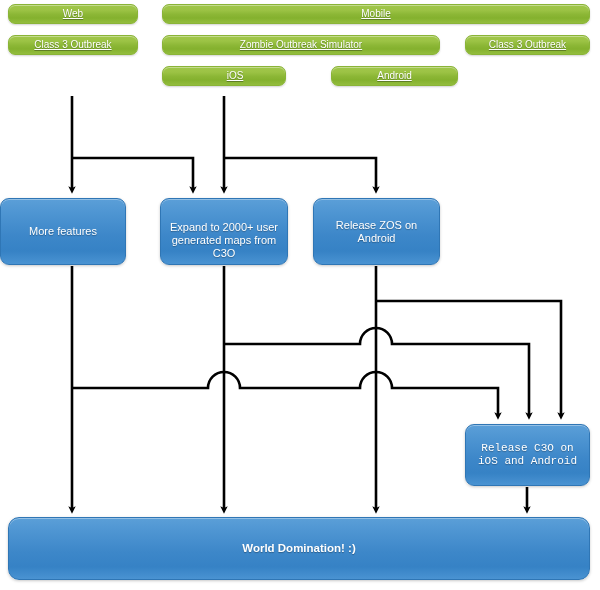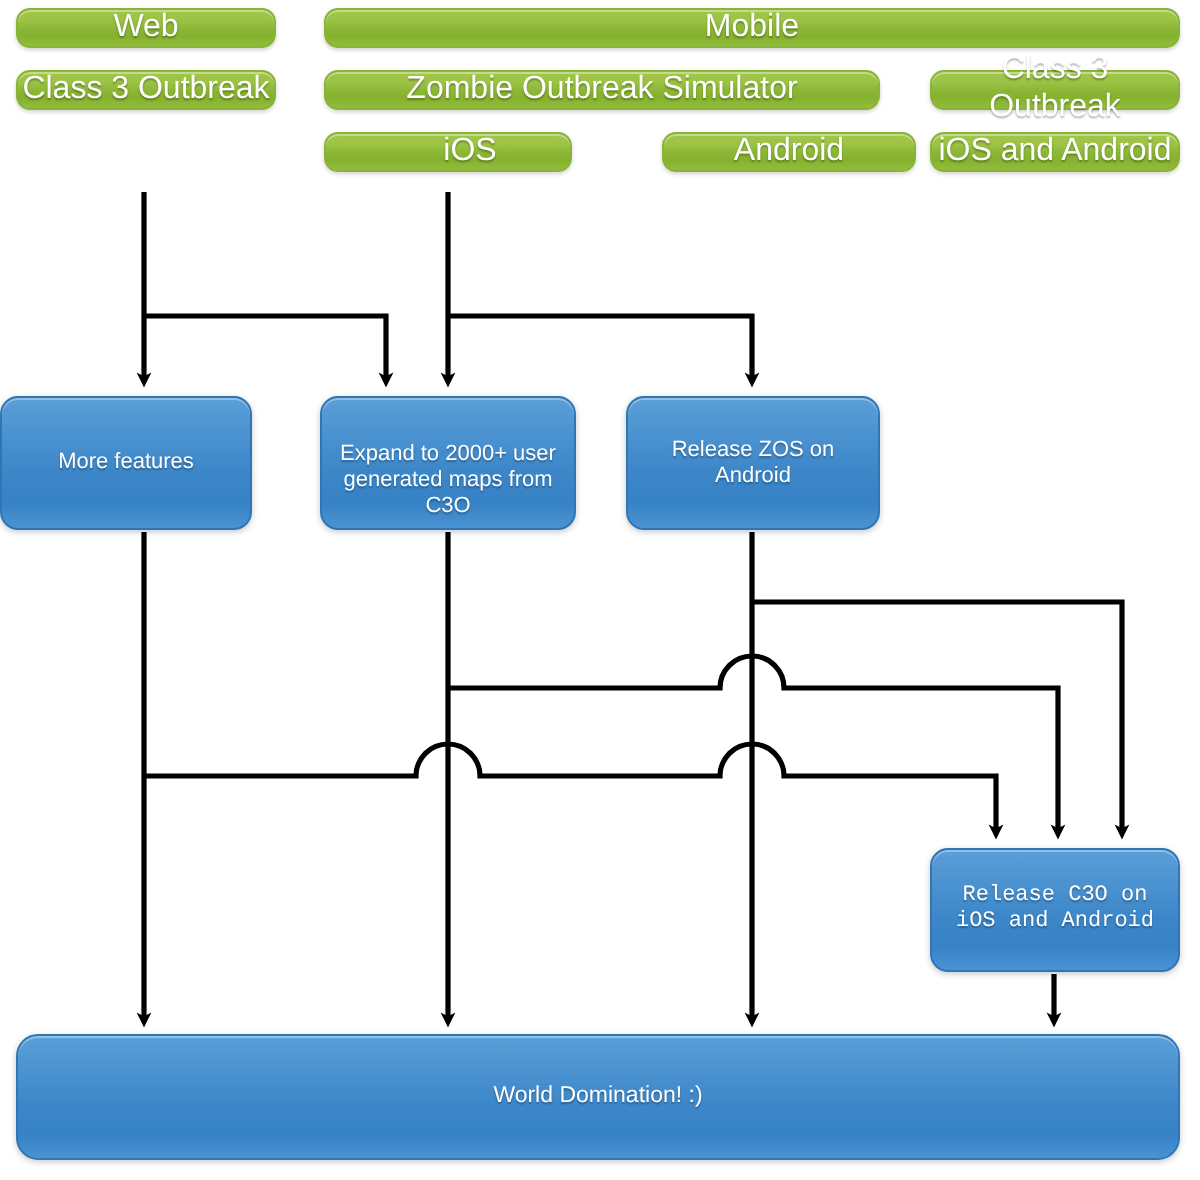--- a/index.html
+++ b/index.html
@@ -43,21 +43,22 @@
     border-radius: 7px;
     background: linear-gradient(to bottom,
         #a0c64a 0%,
         #9cc345 28%,
         #8cb736 52%,
         #84b12e 72%,
         #93bd3d 100%);
     border: 1px solid #8ab437;
     box-shadow: inset 0 1px 0 rgba(255,255,255,0.38),
                 0 1px 2px rgba(0,0,0,0.18);
-    font-size: 16px;
+    font-size: 10px;
+    text-decoration: underline;
   }
   .blue-box {
     border-radius: 9px;
     background: linear-gradient(to bottom,
         #5b9fd8 0%,
         #4e95d2 22%,
         #3d87c9 56%,
         #3682c5 80%,
         #4a93d2 100%);
     border: 1px solid #2f76b5;
@@ -135,37 +136,34 @@
   </div>
 
   <div class="node green-bar" style="left:162px; top:66px; width:124px; height:20px;padding-left:22px;">
     <span class="node-label">iOS</span>
   </div>
 
   <div class="node green-bar" style="left:331px; top:66px; width:127px; height:20px;">
     <span class="node-label">Android</span>
   </div>
 
-  <div class="node green-bar" style="left:465px; top:66px; width:125px; height:20px;">
-    <span class="node-label">iOS and Android</span>
-  </div>
 
   <div class="node blue-box" style="left:0; top:198px; width:126px; height:67px;">
     <span class="node-label">More features</span>
   </div>
 
   <div class="node blue-box" style="left:160px; top:198px; width:128px; height:67px;align-items:flex-end;">
     <span class="node-label">Expand to 2000+ user generated maps from C3O</span>
   </div>
 
   <div class="node blue-box" style="left:313px; top:198px; width:127px; height:67px;">
     <span class="node-label">Release ZOS on Android</span>
   </div>
 
   <div class="node blue-box" style="left:465px; top:424px; width:125px; height:62px;font-family:Liberation Mono, monospace;">
     <span class="node-label">Release C3O on iOS and Android</span>
   </div>
 
-  <div class="node blue-box wide" style="left:8px; top:517px; width:582px; height:63px;">
+  <div class="node blue-box wide" style="left:8px; top:517px; width:582px; height:63px;font-weight:bold;">
     <span class="node-label">World Domination! :)</span>
   </div>
 
 </div>
 
 </body></html>

